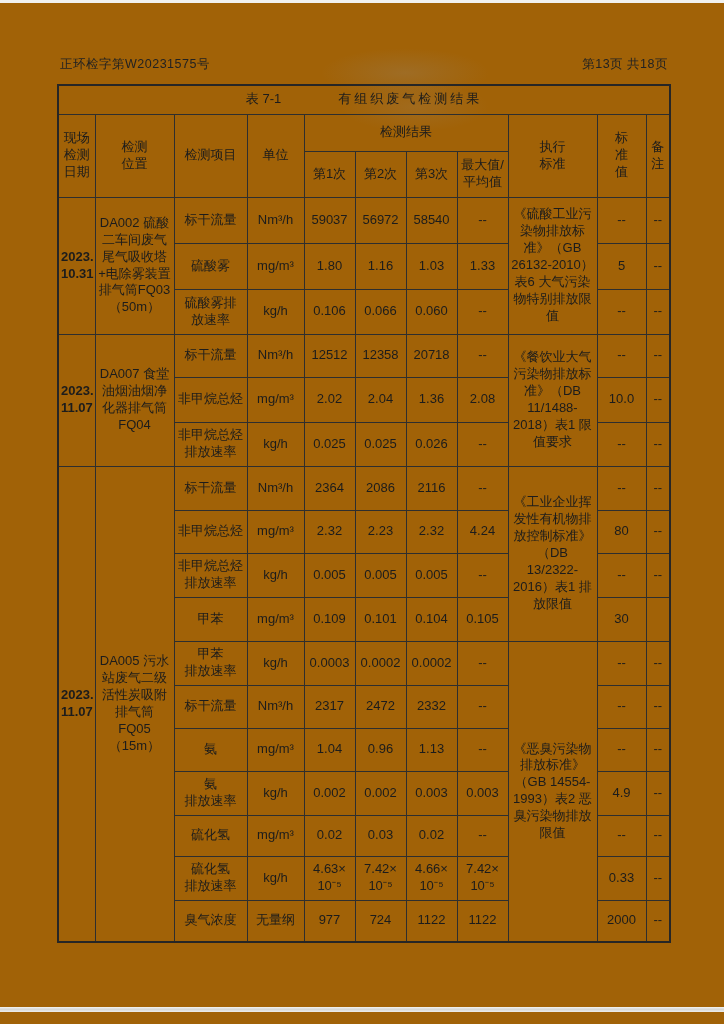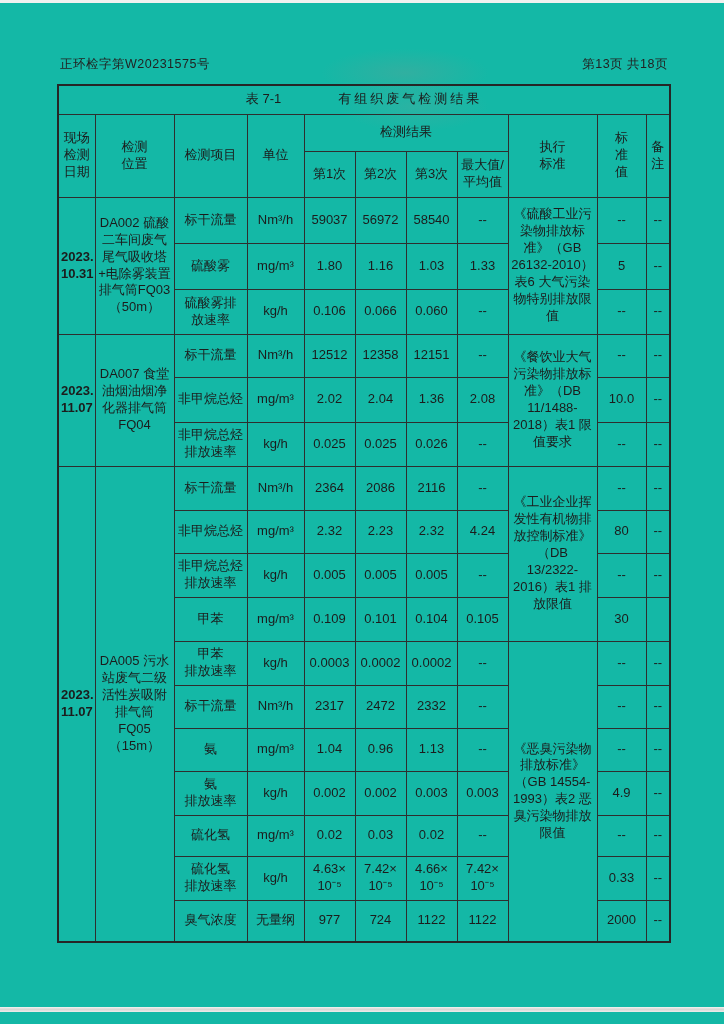--- a/index.html
+++ b/index.html
@@ -6,21 +6,21 @@
   body {
     width:724px; height:1024px;
     background:#ffffff;
     font-family:"Liberation Sans", sans-serif;
     color:#1c1c1c;
     position:relative;
     overflow:hidden;
   }
   .page {
     position:absolute; inset:0;
-    background:#14b8a6;
+    background:#a16207;
   }
   .scan-smudge-1 {
     position:absolute; left:320px; top:48px; width:170px; height:50px;
     background:radial-gradient(ellipse at center, rgba(150,145,140,0.22), rgba(150,145,140,0) 70%);
   }
   .scan-smudge-2 {
     position:absolute; left:340px; top:82px; width:150px; height:50px;
     background:radial-gradient(ellipse at center, rgba(160,150,145,0.16), rgba(160,150,145,0) 70%);
   }
   .paper-edge-bottom {
@@ -161,21 +161,21 @@
 
     <tr style="height:43px">
       <td rowspan="3" class="date">2023.
 11.07</td>
       <td rowspan="3" class="loc">DA007 食堂油烟油烟净化器排气筒
 FQ04</td>
       <td class="item">标干流量</td>
       <td class="unit val">Nm³/h</td>
       <td class="val">12512</td>
       <td class="val">12358</td>
-      <td class="val">12151</td>
+      <td class="val">20718</td>
       <td class="val">--</td>
       <td rowspan="3" class="std">《餐饮业大气污染物排放标准》（DB 11/1488-2018）表1 限值要求</td>
       <td class="stdval val">--</td>
       <td class="remark">--</td>
     </tr>
     <tr style="height:45px">
       <td class="item">非甲烷总烃</td>
       <td class="unit val">mg/m³</td>
       <td class="val">2.02</td>
       <td class="val">2.04</td>

